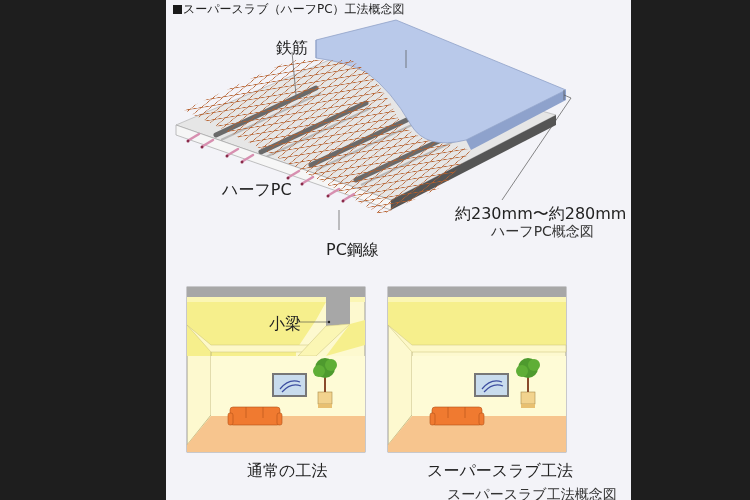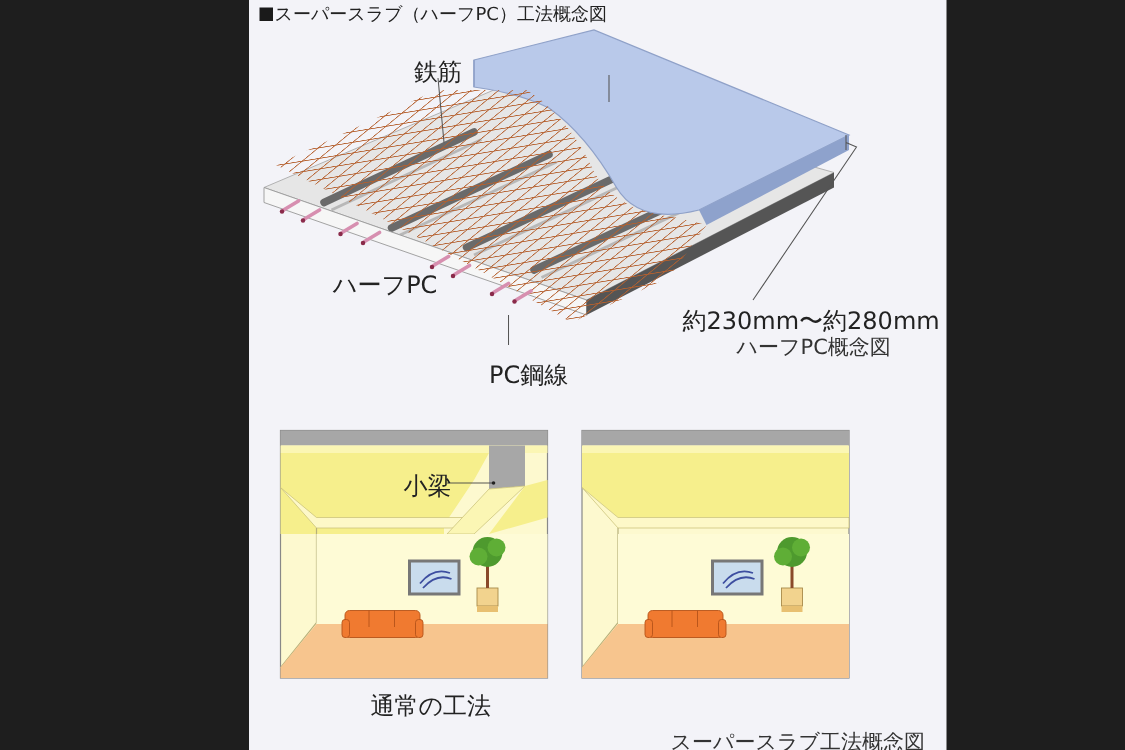--- a/index.html
+++ b/index.html
@@ -151,14 +151,15 @@
       <rect x="355" y="404" width="14" height="4" fill="#e8c071"></rect>
       <path d="M362 392 L362 372" stroke="#8a4a2a" stroke-width="2"></path>
       <circle cx="362" cy="368" r="10" fill="#4e9a2e"></circle>
       <circle cx="356" cy="371" r="6" fill="#5fae36"></circle>
       <circle cx="368" cy="365" r="6" fill="#5fae36"></circle>
     </g>
   </svg>
 
   <div class="lbl" style="left:103px; top:314px;">小梁</div>
   <div class="lbl" style="left:81px; top:461px;font-family:Liberation Mono, monospace;">通常の工法</div>
+  <div class="lbl" style="left:261px; top:461px;">スーパースラブ工法</div>
   <div class="lbl-sm" style="left:281px; top:486px;text-decoration:underline;">スーパースラブ工法概念図</div>
 </div>
 
 </body></html>

